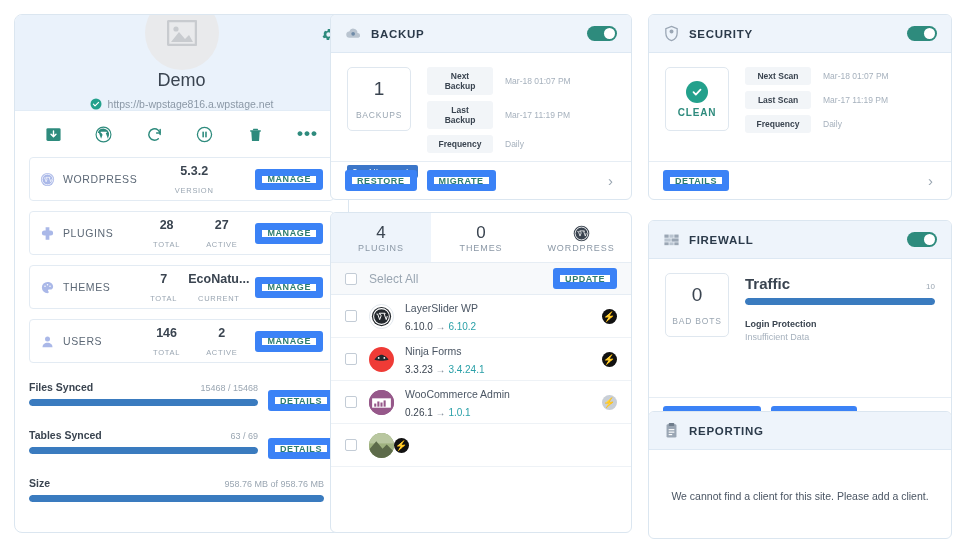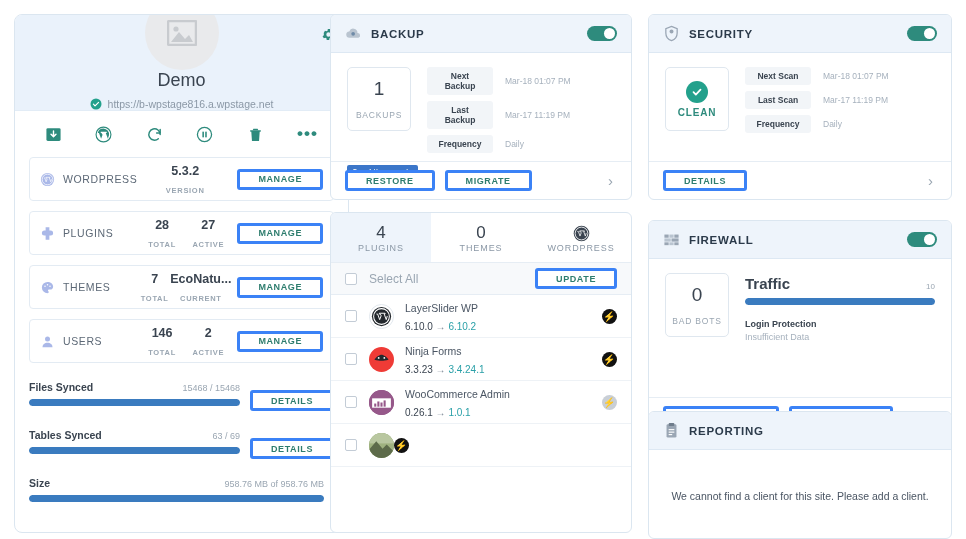--- a/index.html
+++ b/index.html
@@ -58,22 +58,22 @@
     border-radius: 50%;
     background: #ffffff;
   }
 
   
   .obtn {
     display: inline-flex;
     align-items: center;
     justify-content: center;
     height: 21px;
-    padding: 0 18px;
-    border: 3px solid #3b82f6;
+    padding: 0 5px;
+    border: 7px solid #3b82f6;
     border-radius: 3px;
     background: #fff;
     color: #2e7d6e;
     font-size: 9px;
     font-weight: bold;
     letter-spacing: .6px;
     white-space: nowrap;
     cursor: pointer;
   }
 
@@ -144,21 +144,21 @@
   .srow .sicon { width: 15px; height: 15px; flex: none; }
   .srow .slabel {
     font-size: 10.5px;
     color: #5c6876;
     letter-spacing: .6px;
     margin-left: 8px;
     width: 76px;
   }
   .metric { text-align: center; flex: 1; }
   .metric .mv { font-size: 12.5px; font-weight: bold; color: #3a4450; line-height: 14px;}
-  .metric .mk { font-size: 7.5px; color: #9aa6b2; letter-spacing: .7px; line-height: 12px; font-weight: bold;}
+  .metric .mk { font-size: 7.5px; color: #9aa6b2; letter-spacing: .7px; line-height: 12px;}
   .srow .obtn { margin-left: 6px; }
 
   
   .progress-wrap { padding: 8px 14px 0 14px; }
   .prow { display: flex; align-items: flex-start; }
   .pleft { flex: 1; padding-right: 10px; }
   .pline { display: flex; justify-content: space-between; align-items: baseline; }
   .pname { font-size: 10.5px; font-weight: bold; color: #3a4450; }
   .pval { font-size: 9px; color: #9aa6b2; }
   .bar {

